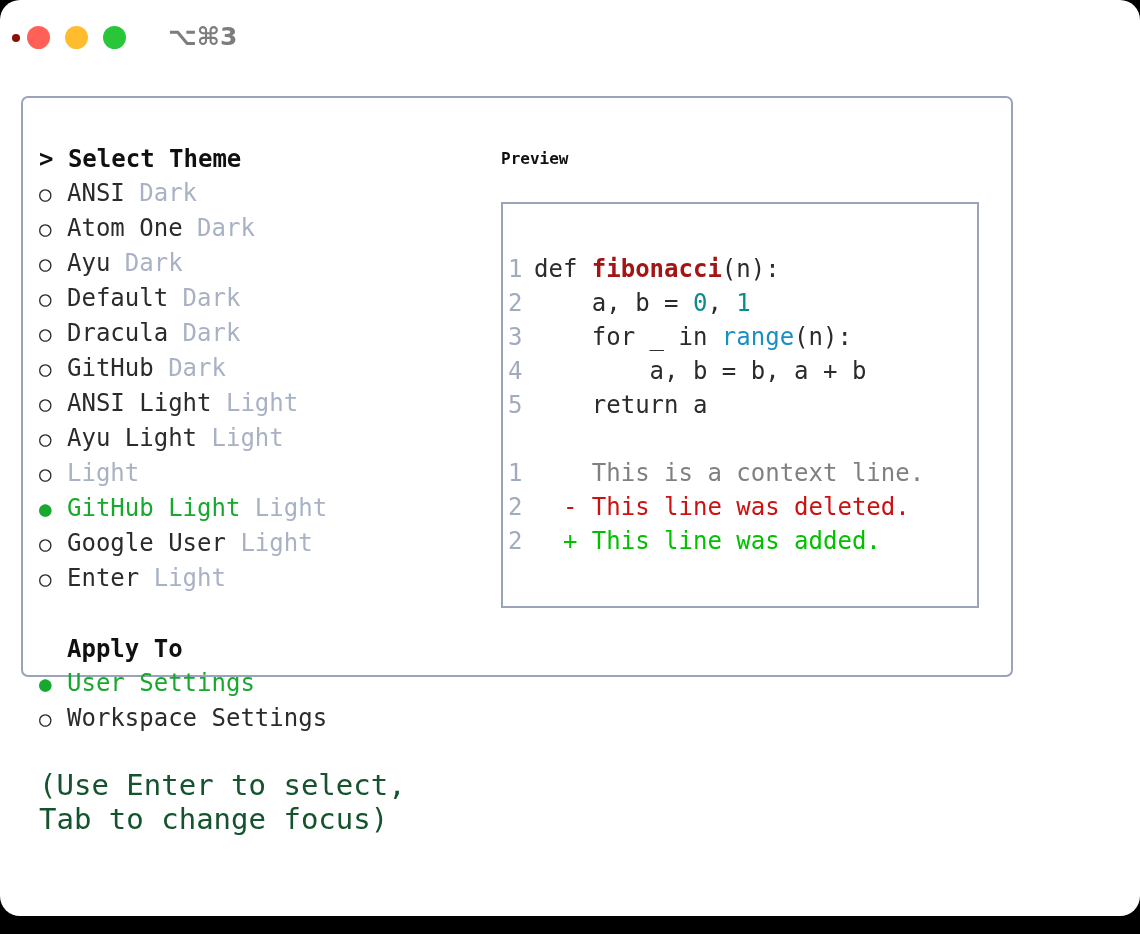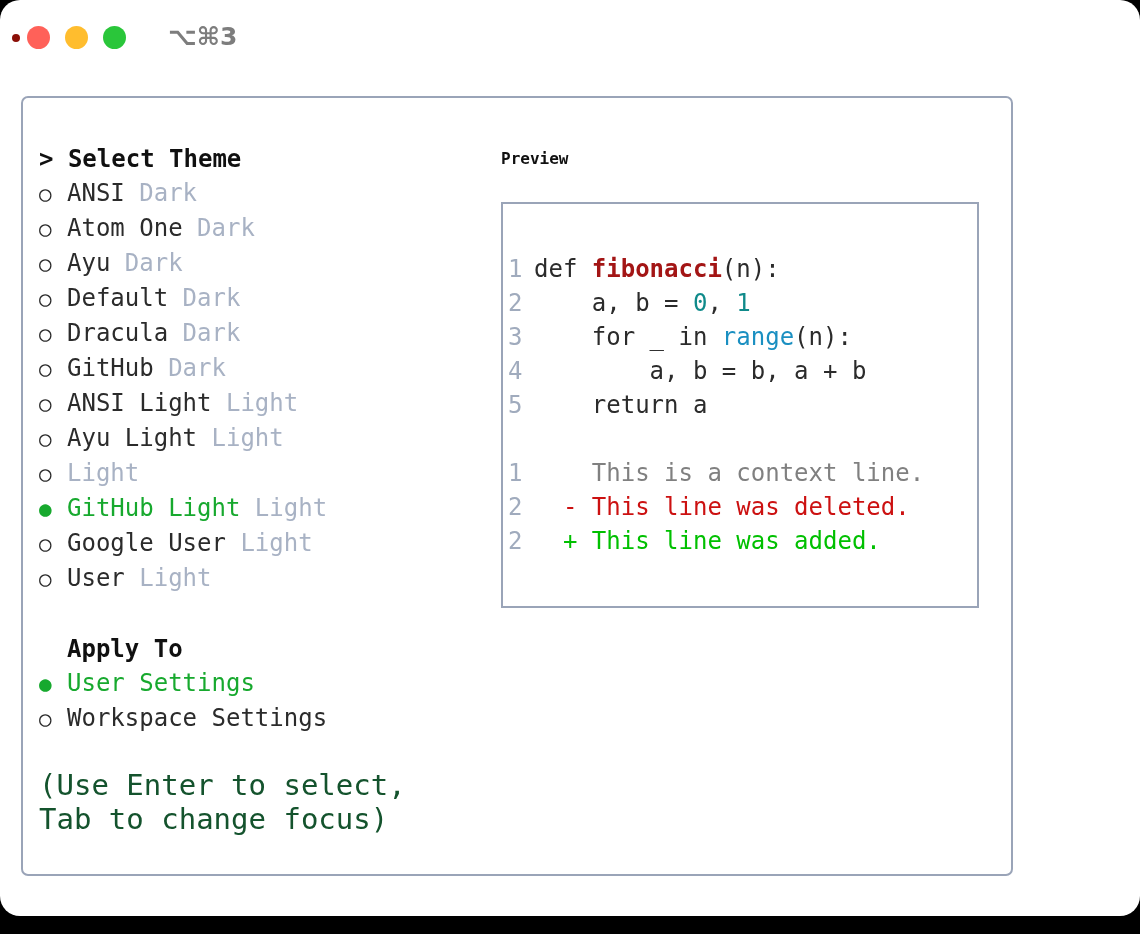--- a/index.html
+++ b/index.html
@@ -67,21 +67,21 @@
     font-family: "DejaVu Sans", "Liberation Sans", sans-serif;
     white-space: pre;
   }
 
   
   .panel {
     position: absolute;
     left: 21px;
     top: 96px;
     width: 992px;
-    height: 780px;
+    height: 581px;
     border: 2px solid #9aa4b8;
     border-radius: 7px;
     background: #ffffff;
     box-sizing: border-box;
   }
 
   .col-left {
     position: absolute;
     left: 16px;
     top: 44px;
@@ -207,21 +207,21 @@
           <div class="opt"><span class="bullet">○</span><span class="opt-label">Atom One </span><span class="opt-badge">Dark</span></div>
           <div class="opt"><span class="bullet">○</span><span class="opt-label">Ayu </span><span class="opt-badge">Dark</span></div>
           <div class="opt"><span class="bullet">○</span><span class="opt-label">Default </span><span class="opt-badge">Dark</span></div>
           <div class="opt"><span class="bullet">○</span><span class="opt-label">Dracula </span><span class="opt-badge">Dark</span></div>
           <div class="opt"><span class="bullet">○</span><span class="opt-label">GitHub </span><span class="opt-badge">Dark</span></div>
           <div class="opt"><span class="bullet">○</span><span class="opt-label">ANSI Light </span><span class="opt-badge">Light</span></div>
           <div class="opt"><span class="bullet">○</span><span class="opt-label">Ayu Light </span><span class="opt-badge">Light</span></div>
           <div class="opt"><span class="bullet">○</span><span class="opt-badge">Light</span></div>
           <div class="opt sel"><span class="bullet">●</span><span class="opt-label">GitHub Light </span><span class="opt-badge">Light</span></div>
           <div class="opt"><span class="bullet">○</span><span class="opt-label">Google User </span><span class="opt-badge">Light</span></div>
-          <div class="opt"><span class="bullet">○</span><span class="opt-label">User </span><span class="opt-badge">Light</span></div>
+          <div class="opt"><span class="bullet">○</span><span class="opt-label">Enter </span><span class="opt-badge">Light</span></div>
         </div>
 
       <div class="spacer-lg"></div>
 
       <div class="apply-head">Apply To</div>
       <div id="apply-list">
           <div class="opt sel"><span class="bullet">●</span><span class="opt-label">User Settings</span></div>
           <div class="opt"><span class="bullet">○</span><span class="opt-label">Workspace Settings</span></div>
         </div>
 

